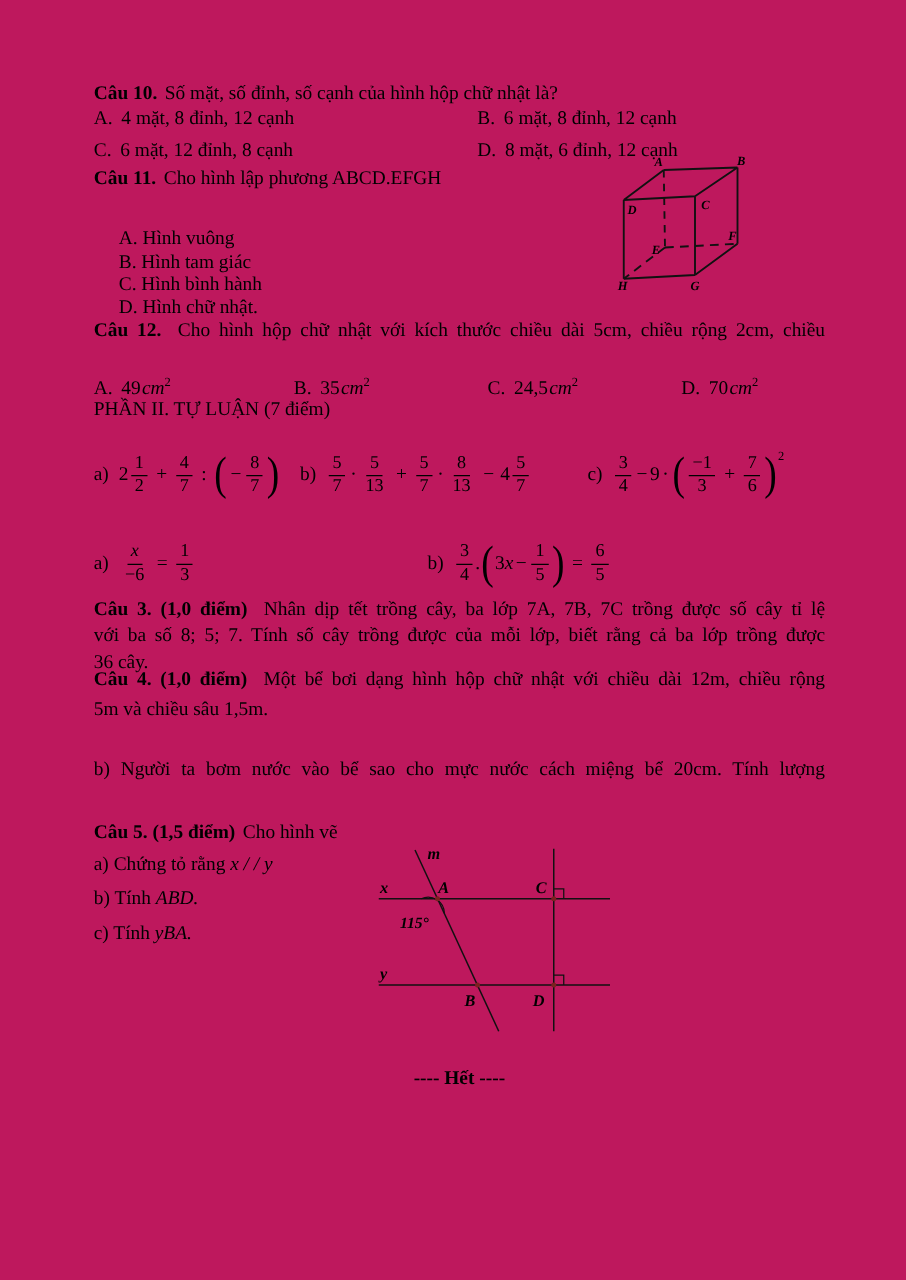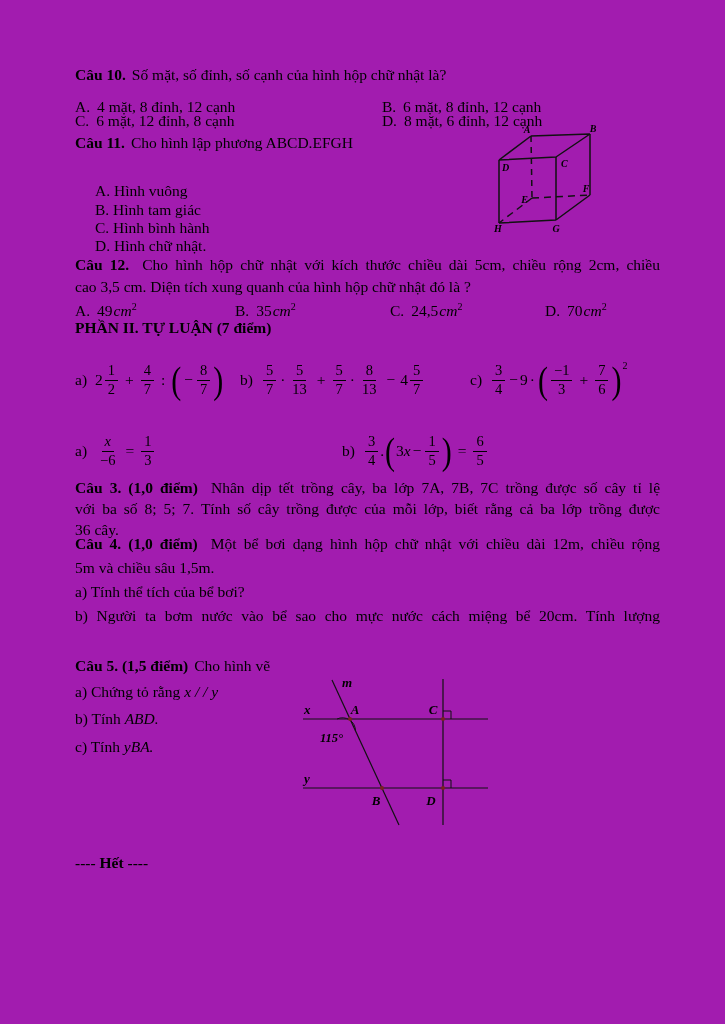--- a/index.html
+++ b/index.html
@@ -1,49 +1,49 @@
 <!DOCTYPE html>
 <html><head>
 <meta charset="utf-8">
 <style>
   html,body{margin:0;padding:0;background:#e8e8e8;}
-  .page{position:relative;width:725px;height:1024px;background:#a21caf;color:#000;
+  .page{position:relative;width:725px;height:1024px;background:#be185d;color:#000;
         font-family:"Liberation Serif","DejaVu Serif",serif;font-size:15.5px;overflow:hidden;}
   .ln{position:absolute;left:75px;line-height:21px;white-space:nowrap;}
   .just{width:585px;text-align:justify;white-space:normal;height:21px;overflow:hidden;}
   .just::after{content:"";display:inline-block;width:100%;height:0;}
   .qlabel{font-weight:bold;margin-right:6px;}
   .okey{margin-right:7px;}
   .col{display:inline-block;width:303px;}
   .it{font-style:italic;}
   .sup{font-size:10px;vertical-align:6px;}
   .unit{font-style:italic;margin-left:1px;}
-  .heading{font-weight:bold;text-align:right;}
+  .heading{font-weight:normal;text-align:right;}
   
   .mathrow{position:absolute;left:0;top:0;width:725px;}
   .mexpr{position:absolute;display:flex;align-items:center;height:46px;}
   .mtag{margin-right:8px;}
   .mop{margin:0 5px;}
   .mopt{margin:0 2px;}
   .frac{display:inline-flex;flex-direction:column;align-items:center;margin:0 2px;font-size:14.5px;}
   .fnum{display:block;padding:0 3px 1px;border-bottom:1.2px solid #000;line-height:1.05;text-align:center;}
   .fden{display:block;padding:1px 3px 0;line-height:1.05;text-align:center;}
   .bp{font-size:30px;display:inline-block;transform:scaleY(1.25);line-height:1;margin:0 1px;font-weight:400;}
   .psup{font-size:10px;align-self:flex-start;margin-top:3px;}
-  .footer{width:585px;font-weight:bold;}
+  .footer{width:585px;text-align:center;font-weight:bold;}
   svg{position:absolute;}
   svg text{font-family:"Liberation Serif","DejaVu Serif",serif;font-style:italic;font-weight:bold;}
 </style>
 </head>
 <body>
 
 <div class="page">
 
   <div class="ln" style="top:64px"><span class="qlabel">Câu 10.</span><span>Số mặt, số đỉnh, số cạnh của hình hộp chữ nhật là?</span></div>
-  <div class="ln" style="top:96px">
+  <div class="ln" style="top:84px">
     <span class="col"><span class="okey">A.</span><span>4 mặt, 8 đỉnh, 12 cạnh</span></span>
     <span><span class="okey">B.</span><span>6 mặt, 8 đỉnh, 12 cạnh</span></span>
   </div>
   <div class="ln" style="top:110px">
     <span class="col"><span class="okey">C.</span><span>6 mặt, 12 đỉnh, 8 cạnh</span></span>
     <span><span class="okey">D.</span><span>8 mặt, 6 đỉnh, 12 cạnh</span></span>
   </div>
 
   <div class="ln" style="top:132px"><span class="qlabel">Câu 11.</span><span>Cho hình lập phương ABCD.EFGH</span></div>
   <div class="ln" style="top:180px;left:95px">A. Hình vuông</div>
@@ -66,21 +66,20 @@
       <text x="75" y="43" text-anchor="start">C</text>
       <text x="16" y="47" text-anchor="start">D</text>
       <text x="42" y="79" text-anchor="end">E</text>
       <text x="100" y="68" text-anchor="middle">F</text>
       <text x="70" y="108" text-anchor="middle">G</text>
       <text x="12" y="108" text-anchor="middle">H</text>
     </g>
   </svg>
 
   <div class="ln just" style="top:254px"><span class="qlabel">Câu 12.</span> <span>Cho hình hộp chữ nhật với kích thước chiều dài 5cm, chiều rộng 2cm, chiều</span></div>
-  <div class="ln" style="top:276px">cao 3,5 cm. Diện tích xung quanh của hình hộp chữ nhật đó là ?</div>
   <div class="ln" style="top:296px;left:0;width:725px">
     <span style="position:absolute;left:75px"><span class="okey">A.</span><span>49</span><span class="unit">cm</span><span class="sup">2</span></span>
     <span style="position:absolute;left:235px"><span class="okey">B.</span><span>35</span><span class="unit">cm</span><span class="sup">2</span></span>
     <span style="position:absolute;left:390px"><span class="okey">C.</span><span>24,5</span><span class="unit">cm</span><span class="sup">2</span></span>
     <span style="position:absolute;left:545px"><span class="okey">D.</span><span>70</span><span class="unit">cm</span><span class="sup">2</span></span>
   </div>
 
   <div class="ln heading" style="top:317px">PHẦN II. TỰ LUẬN (7 điểm)</div>
 
 
@@ -195,21 +194,20 @@
         </span>
     </span>
   </div>
 
   <div class="ln just" style="top:477px"><span class="qlabel">Câu 3. (1,0 điểm)</span> <span>Nhân dịp tết trồng cây, ba lớp 7A, 7B, 7C trồng được số cây tỉ lệ</span></div>
   <div class="ln just" style="top:498px">với ba số 8; 5; 7. Tính số cây trồng được của mỗi lớp, biết rằng cả ba lớp trồng được</div>
   <div class="ln" style="top:519px">36 cây.</div>
 
   <div class="ln just" style="top:533px"><span class="qlabel">Câu 4. (1,0 điểm)</span> <span>Một bể bơi dạng hình hộp chữ nhật với chiều dài 12m, chiều rộng</span></div>
   <div class="ln" style="top:557px">5m và chiều sâu 1,5m.</div>
-  <div class="ln" style="top:581px">a) Tính thể tích của bể bơi?</div>
   <div class="ln just" style="top:605px">b) Người ta bơm nước vào bể sao cho mực nước cách miệng bể 20cm. Tính lượng</div>
 
   <div class="ln" style="top:655px"><span class="qlabel">Câu 5. (1,5 điểm)</span><span>Cho hình vẽ</span></div>
   <div class="ln" style="top:681px"><span>a) Chứng tỏ rằng</span> <span class="it">x / / y</span></div>
   <div class="ln" style="top:708px"><span>b) Tính</span>&nbsp;<span class="it">ABD.</span></div>
   <div class="ln" style="top:736px"><span>c) Tính</span> <span class="it">yBA.</span></div>
 
   <svg viewBox="0 0 207 170" style="left:293px;top:664px;width:207px;height:170px">
     <g stroke="#111" stroke-width="1.2" fill="none">
       <path d="M10,55 H195"></path>

